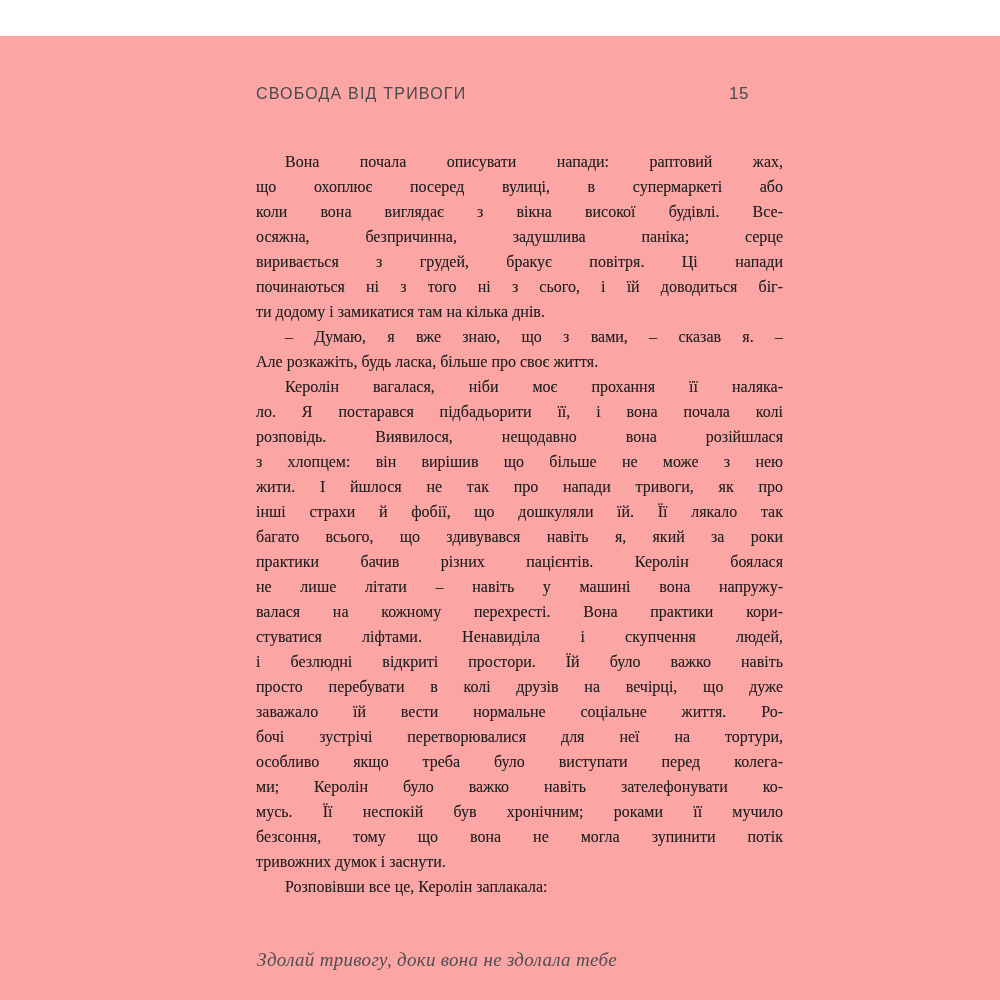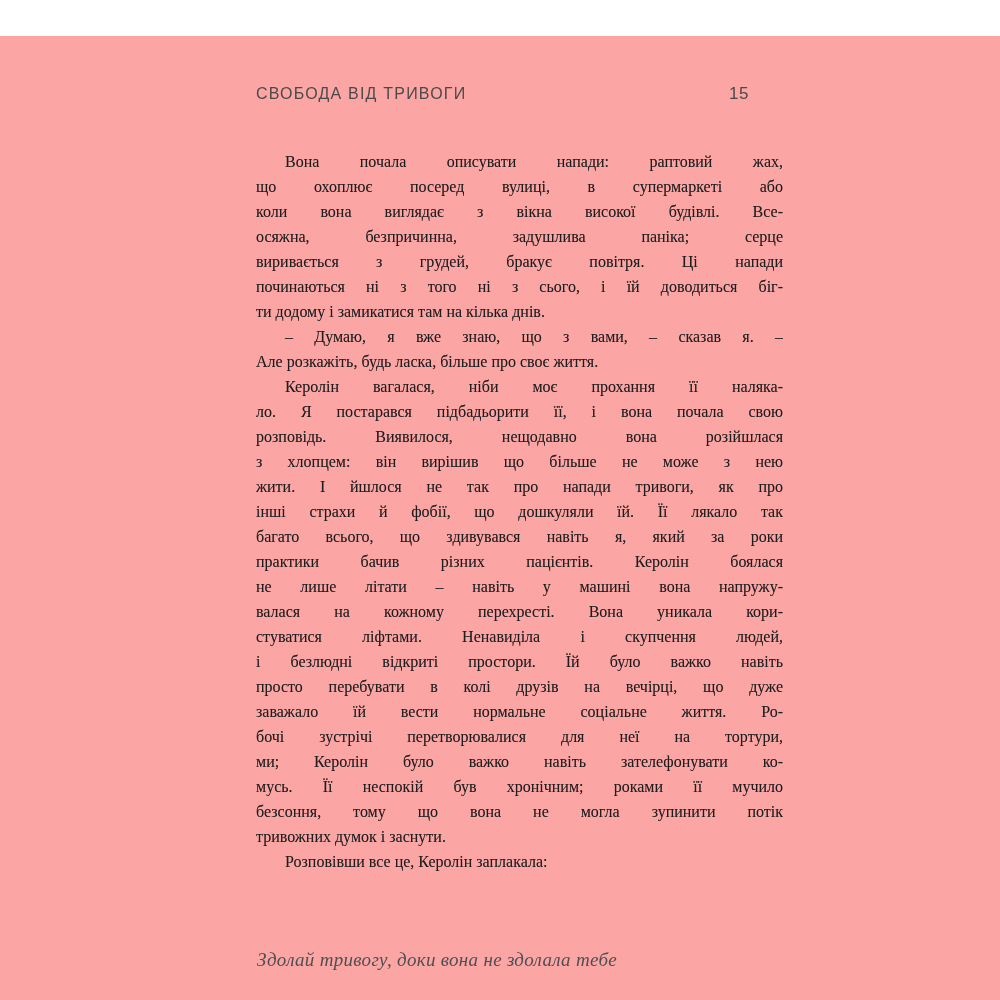--- a/index.html
+++ b/index.html
@@ -81,34 +81,35 @@
         <div class="line">виривається з грудей, бракує повітря. Ці напади</div>
         <div class="line">починаються ні з того ні з сього, і їй доводиться біг-</div>
         <div class="line plast">ти додому і замикатися там на кілька днів.</div>
       </div>
       <div class="paragraph">
         <div class="line first">– Думаю, я вже знаю, що з вами, – сказав я. –</div>
         <div class="line plast">Але розкажіть, будь ласка, більше про своє життя.</div>
       </div>
       <div class="paragraph">
         <div class="line first">Керолін вагалася, ніби моє прохання її наляка-</div>
-        <div class="line">ло. Я постарався підбадьорити її, і вона почала свою</div>
+        <div class="line">ло. Я постарався підбадьорити її, і вона почала колі</div>
         <div class="line">розповідь. Виявилося, нещодавно вона розійшлася</div>
         <div class="line">з хлопцем: він вирішив що більше не може з нею</div>
         <div class="line">жити. І йшлося не так про напади тривоги, як про</div>
         <div class="line">інші страхи й фобії, що дошкуляли їй. Її лякало так</div>
         <div class="line">багато всього, що здивувався навіть я, який за роки</div>
         <div class="line">практики бачив різних пацієнтів. Керолін боялася</div>
         <div class="line">не лише літати – навіть у машині вона напружу-</div>
-        <div class="line">валася на кожному перехресті. Вона уникала кори-</div>
+        <div class="line">валася на кожному перехресті. Вона практики кори-</div>
         <div class="line">стуватися ліфтами. Ненавиділа і скупчення людей,</div>
         <div class="line">і безлюдні відкриті простори. Їй було важко навіть</div>
         <div class="line">просто перебувати в колі друзів на вечірці, що дуже</div>
         <div class="line">заважало їй вести нормальне соціальне життя. Ро-</div>
         <div class="line">бочі зустрічі перетворювалися для неї на тортури,</div>
+        <div class="line">особливо якщо треба було виступати перед колега-</div>
         <div class="line">ми; Керолін було важко навіть зателефонувати ко-</div>
         <div class="line">мусь. Її неспокій був хронічним; роками її мучило</div>
         <div class="line">безсоння, тому що вона не могла зупинити потік</div>
         <div class="line plast">тривожних думок і заснути.</div>
       </div>
       <div class="paragraph">
         <div class="line first plast">Розповівши все це, Керолін заплакала:</div>
       </div>
     </div>
 

